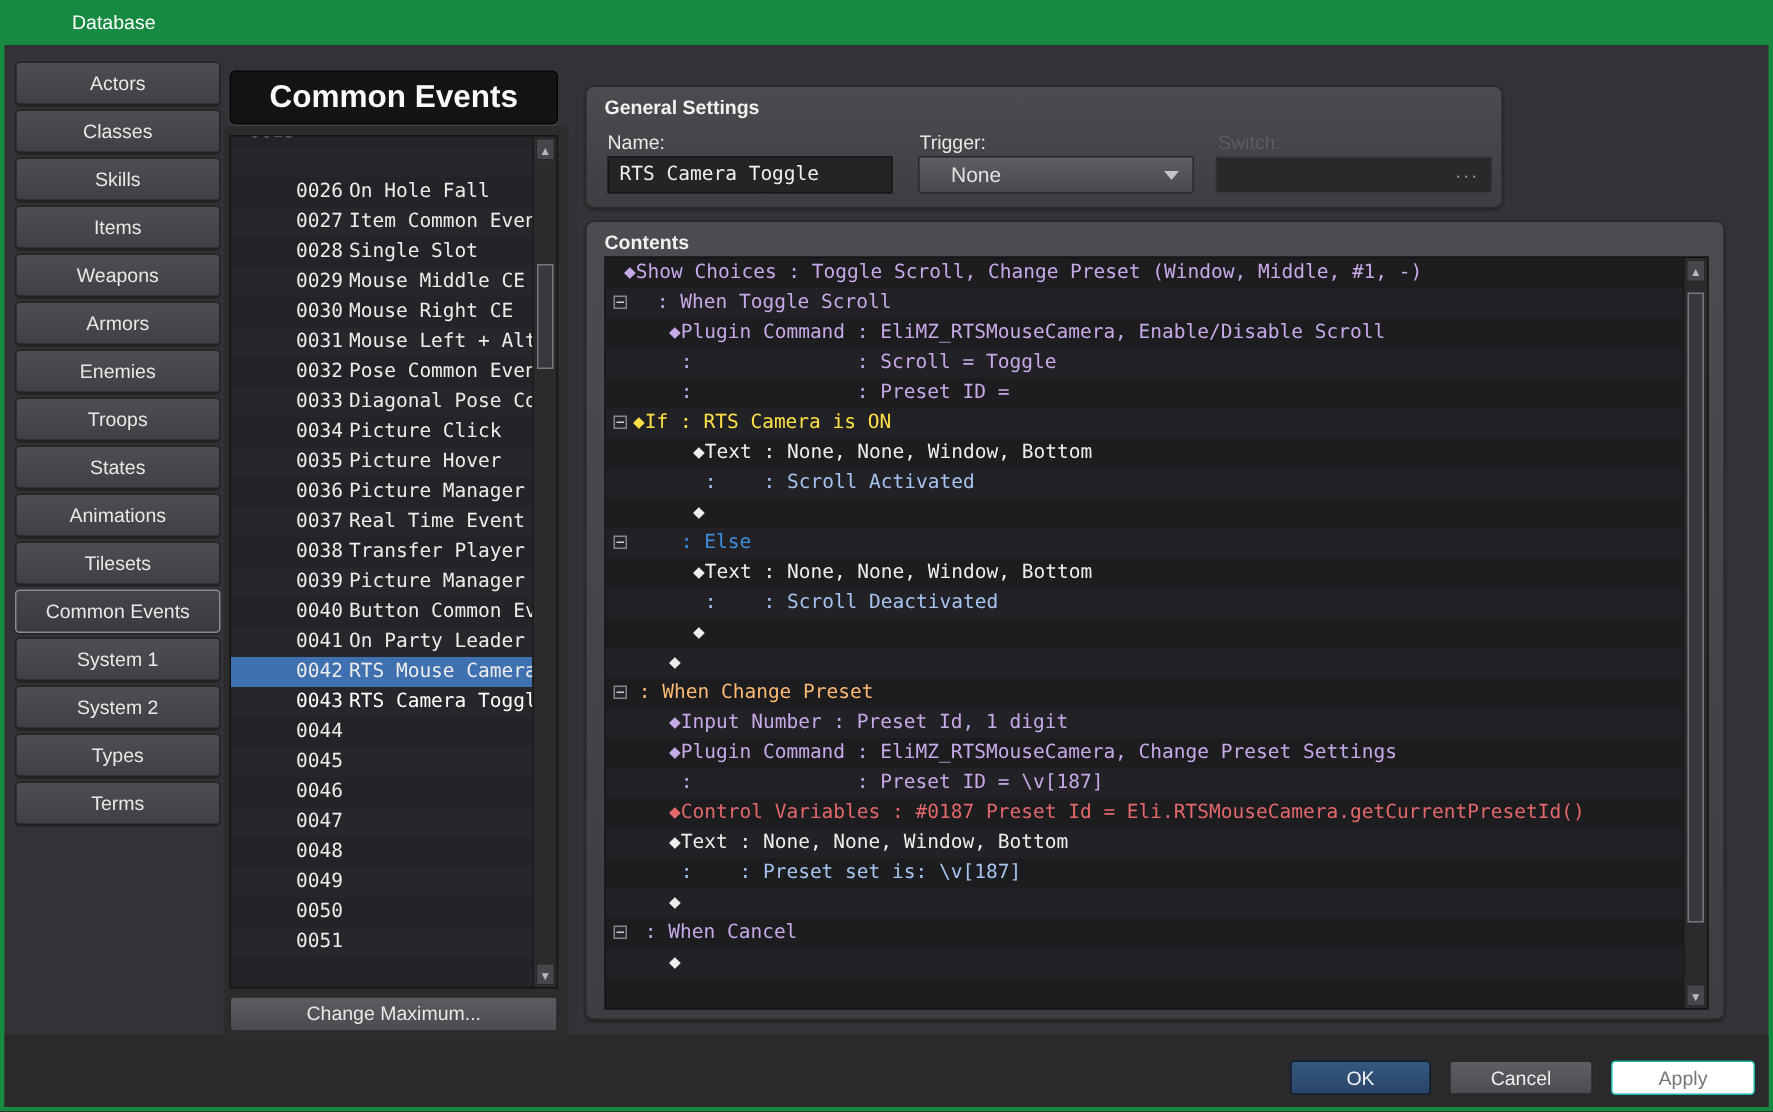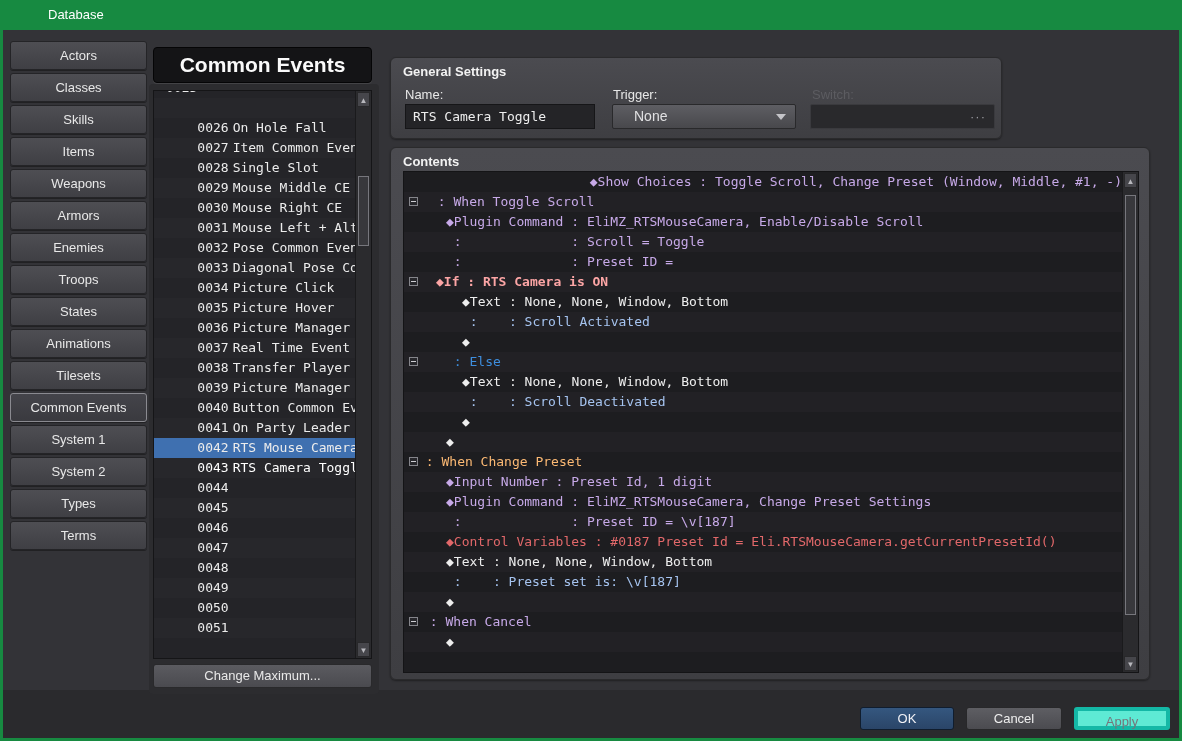--- a/index.html
+++ b/index.html
@@ -111,21 +111,21 @@
     background:#26262a;border:1px solid #85858b;
   }
   .collapse-box .minus{position:absolute;left:1px;right:1px;top:3px;height:1px;background:#cdcdd2;}
   
   .foot-btn{
     position:absolute;top:677px;height:23px;border-radius:3px;
     font-size:13px;text-align:center;line-height:21px;
   }
   #ok-btn{left:857px;width:94px;background:linear-gradient(#35577f,#2a4568);border:1px solid #101d2e;color:#f2f2f6;}
   #cancel-btn{left:963px;width:96px;background:linear-gradient(#5e5e63,#4b4b50);border:1px solid #28282a;color:#eeeeee;}
-  #apply-btn{left:1071px;width:96px;background:#5eead4;border:4px solid #14b8a6;color:#75757b;}
+  #apply-btn{left:1071px;width:96px;background:#ffffff;border:1px solid #14b8a6;color:#75757b;}
 </style>
 </head>
 <body>
 
 <div id="window">
 
   <div id="titlebar">
     <span id="title-text">Database</span>
     <span id="close-btn">✕</span>
   </div>
@@ -298,21 +298,21 @@
         <span class="ellipsis">···</span>
       </div>
     </div>
 
     <div id="contents-box" class="groupbox">
       <span class="group-title">Contents</span>
       <div id="content-list">
         <div id="content-rows">
             <div class="ct-row">
 
-    <span class="ct-text" style="padding-left: 18px; color: rgb(199, 169, 232); text-align: right;">◆Show Choices : Toggle Scroll, Change Preset (Window, Middle, #1, -)</span>
+    <span class="ct-text" style="padding-left: 12px; color: rgb(199, 169, 232);">◆Show Choices : Toggle Scroll, Change Preset (Window, Middle, #1, -)</span>
   </div>
             <div class="ct-row">
     <span class="collapse-box">
                 <span class="minus"></span>
               </span>
     <span class="ct-text" style="padding-left: 26px; color: rgb(199, 169, 232);"> : When Toggle Scroll</span>
   </div>
             <div class="ct-row">
 
     <span class="ct-text" style="padding-left: 42px; color: rgb(199, 169, 232);">◆Plugin Command : EliMZ_RTSMouseCamera, Enable/Disable Scroll</span>
@@ -322,21 +322,21 @@
     <span class="ct-text" style="padding-left: 42px; color: rgb(199, 169, 232);"> :              : Scroll = Toggle</span>
   </div>
             <div class="ct-row">
 
     <span class="ct-text" style="padding-left: 42px; color: rgb(199, 169, 232);"> :              : Preset ID = </span>
   </div>
             <div class="ct-row">
     <span class="collapse-box">
                 <span class="minus"></span>
               </span>
-    <span class="ct-text" style="padding-left: 32px; color: #fca5a5; font-weight: bold;">◆If : RTS Camera is ON</span>
+    <span class="ct-text" style="padding-left: 18px; color: #fde047;">◆If : RTS Camera is ON</span>
   </div>
             <div class="ct-row">
 
     <span class="ct-text" style="padding-left: 58px; color: rgb(238, 238, 238);">◆Text : None, None, Window, Bottom</span>
   </div>
             <div class="ct-row">
 
     <span class="ct-text" style="padding-left: 58px; color: rgb(166, 196, 240);"> :    : Scroll Activated</span>
   </div>
             <div class="ct-row">

